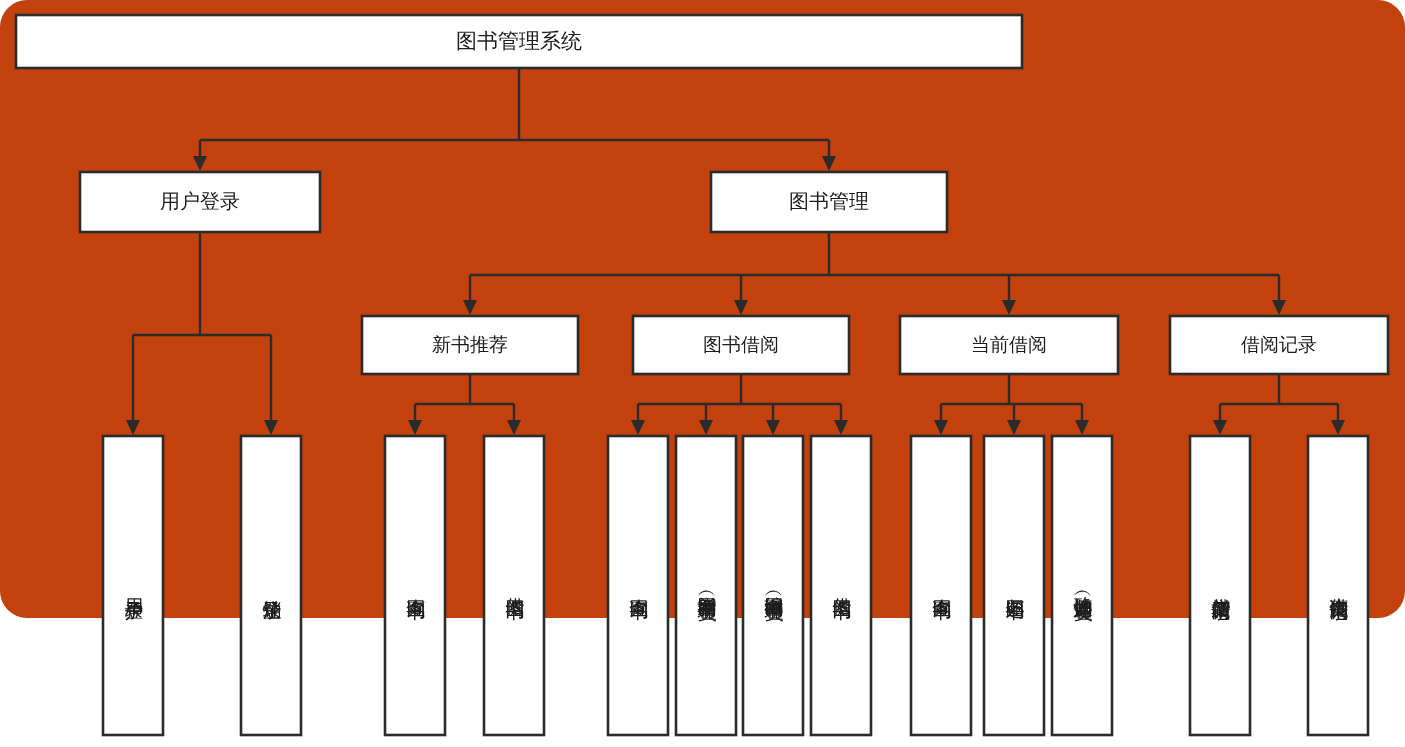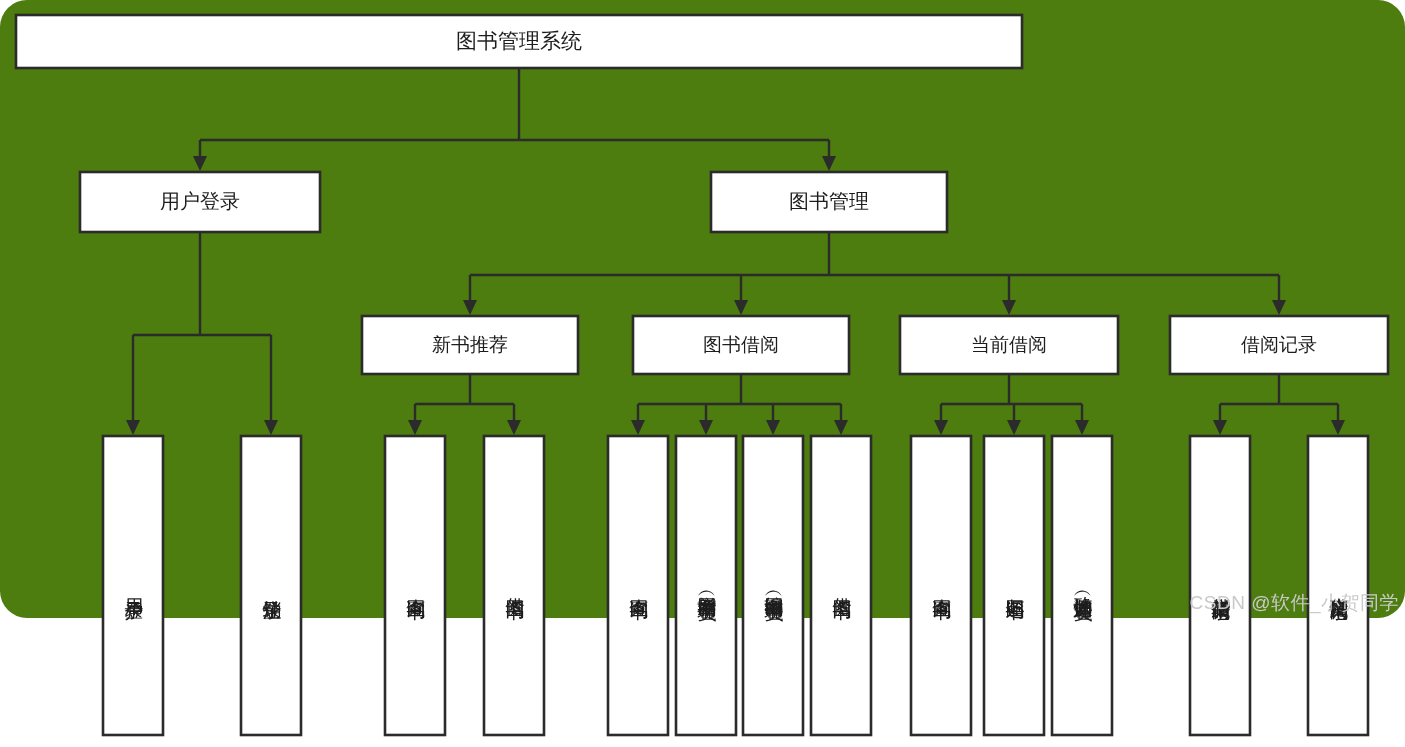--- a/index.html
+++ b/index.html
@@ -1,21 +1,21 @@
 <!DOCTYPE html>
 <html><head>
 <meta charset="utf-8">
 <style>
   html,body{margin:0;padding:0;background:#ffffff;}
   body{
     width:1405px;height:747px;overflow:hidden;
     font-family:"Liberation Sans","DejaVu Sans",sans-serif;
     color:#1a1a1a;
   }
-  #diagram-root{position:relative;width:1405px;height:618px;background:#4d7c0f;border-radius:27px;}
+  #diagram-root{position:relative;width:1405px;height:618px;background:#c2410c;border-radius:27px;}
   svg{position:absolute;left:0;top:0;}
   .node-rect{fill:#ffffff;stroke:#2b2b2b;stroke-width:2.6;}
   .node-label{
     fill:#1d1d1d;font-family:"Liberation Sans","DejaVu Sans",sans-serif;
     text-anchor:middle;dominant-baseline:middle;
   }
   .lvl0-label{font-size:21px;}
   .lvl1-label{font-size:20px;}
   .lvl2-label{font-size:19px;}
   .leaf-label{font-size:19px;writing-mode:vertical-rl;text-orientation:upright;letter-spacing:1px;}
@@ -168,14 +168,13 @@
           <rect x="1190" y="436" width="60" height="299" class="node-rect"></rect>
           <text x="1220" y="585.5" class="node-label leaf-label">新增借阅记录</text>
         </g>
         <g>
           <rect x="1308" y="436" width="60" height="299" class="node-rect"></rect>
           <text x="1338" y="585.5" class="node-label leaf-label">查询借阅记录</text>
         </g>
       </g>
   </svg>
 
-  <div class="watermark">CSDN @软件_小贺同学</div>
 </div>
 
 </body></html>

